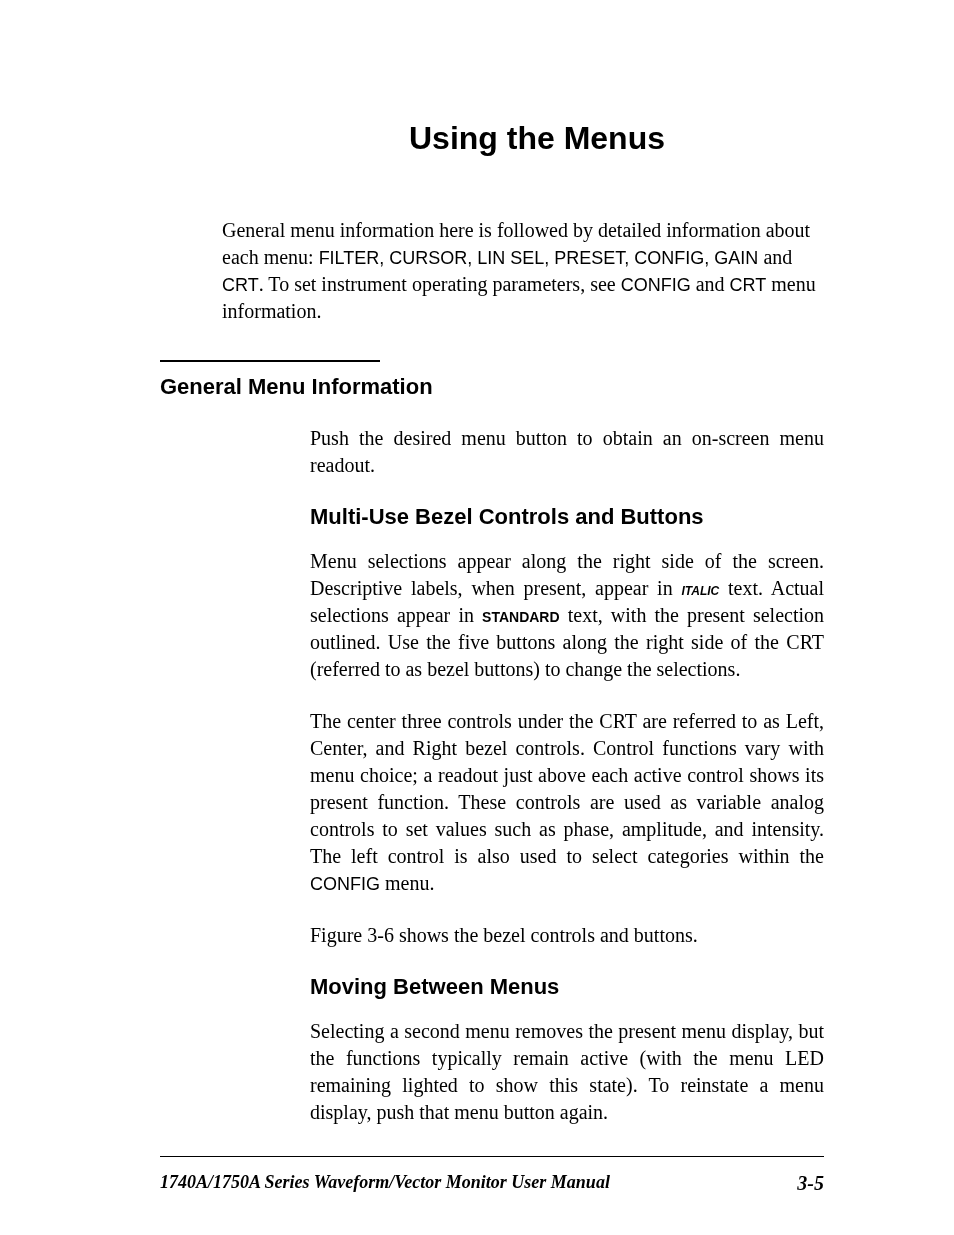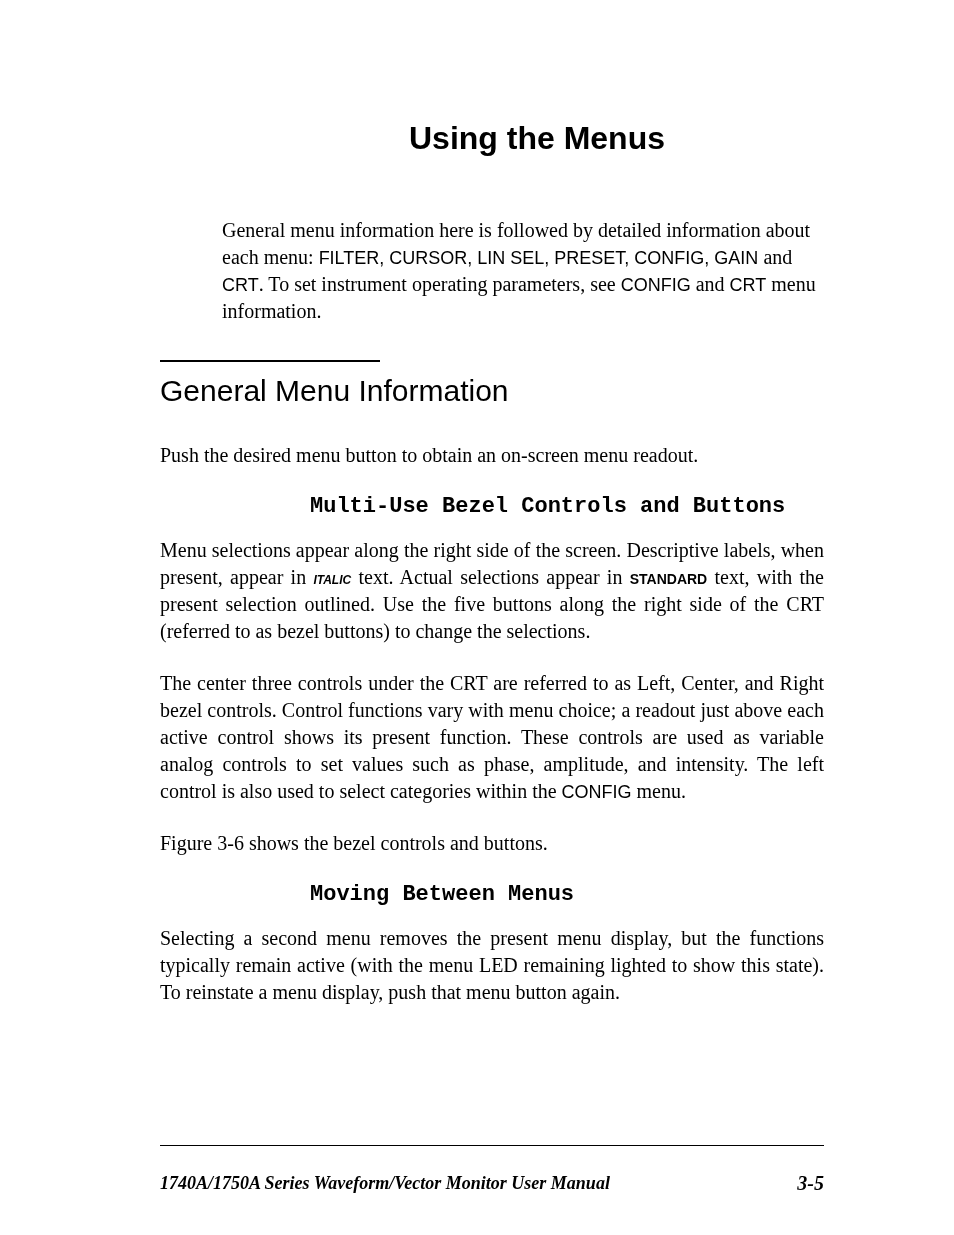--- a/index.html
+++ b/index.html
@@ -32,32 +32,33 @@
     }
     .hr-short {
       border: none;
       border-top: 2px solid #000;
       width: 220px;
       margin-left: 0;
       margin-bottom: 12px;
     }
     .section-heading {
       font-family: Arial, Helvetica, sans-serif;
-      font-weight: normal;
-      font-size: 30px;
-      margin-bottom: 34px;
+      font-weight: bold;
+      font-size: 22px;
+      margin-bottom: 25px;
     }
     .body-text {
       font-size: 20px;
       line-height: 1.35;
+      margin-left: 150px;
       margin-bottom: 25px;
       text-align: justify;
     }
     .subsection-heading {
-      font-family: Liberation Mono, monospace;
+      font-family: Liberation Sans, sans-serif;
       font-weight: bold;
       font-size: 22px;
       margin-left: 150px;
       margin-bottom: 18px;
     }
     .sans {
       font-family: Arial, Helvetica, sans-serif;
       font-size: 18px;
     }
     .italic-bold {
@@ -70,24 +71,24 @@
       font-family: Arial, Helvetica, sans-serif;
       font-weight: bold;
       font-size: 14px;
     }
     .footer {
       position: absolute;
       bottom: 40px;
       left: 160px;
       right: 130px;
       border-top: 1.5px solid #000;
-      padding-top: 26px;
+      padding-top: 15px;
       display: flex;
       justify-content: space-between;
-      align-items: center;
+      align-items: flex-start;
     }
     .footer-title {
       font-family: 'Times New Roman', serif;
       font-style: italic;
       font-weight: bold;
       font-size: 18px;
     }
     .footer-page {
       font-family: 'Times New Roman', serif;
       font-style: italic;

